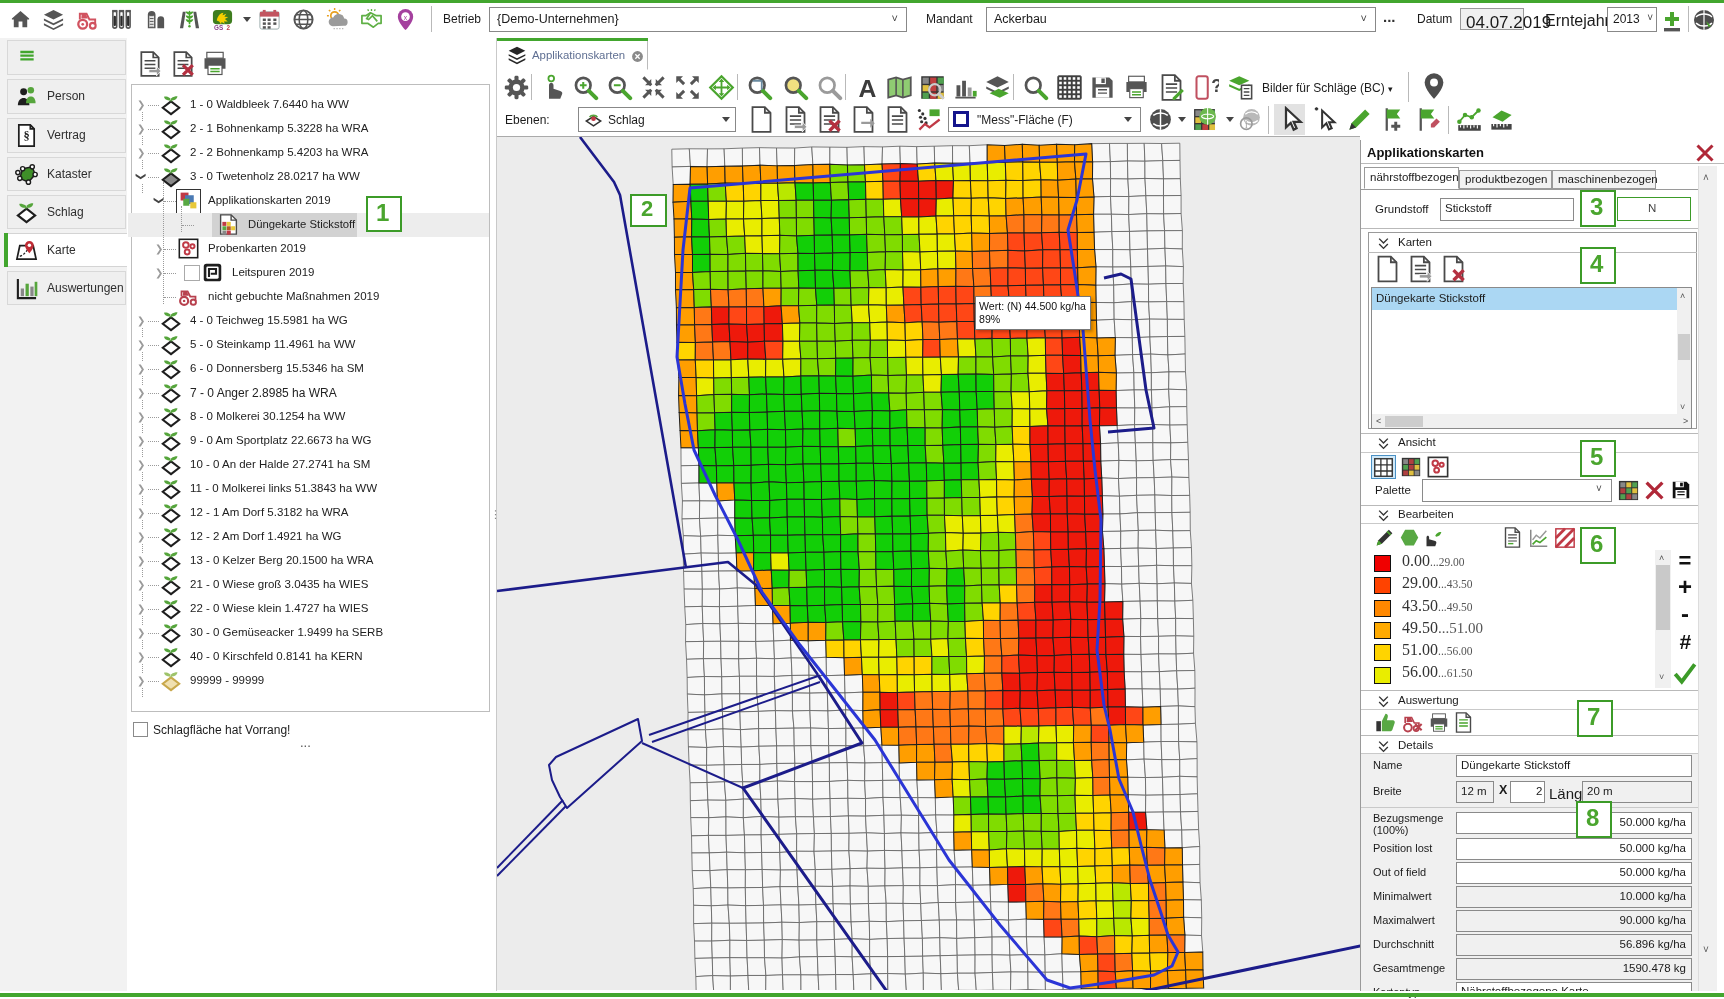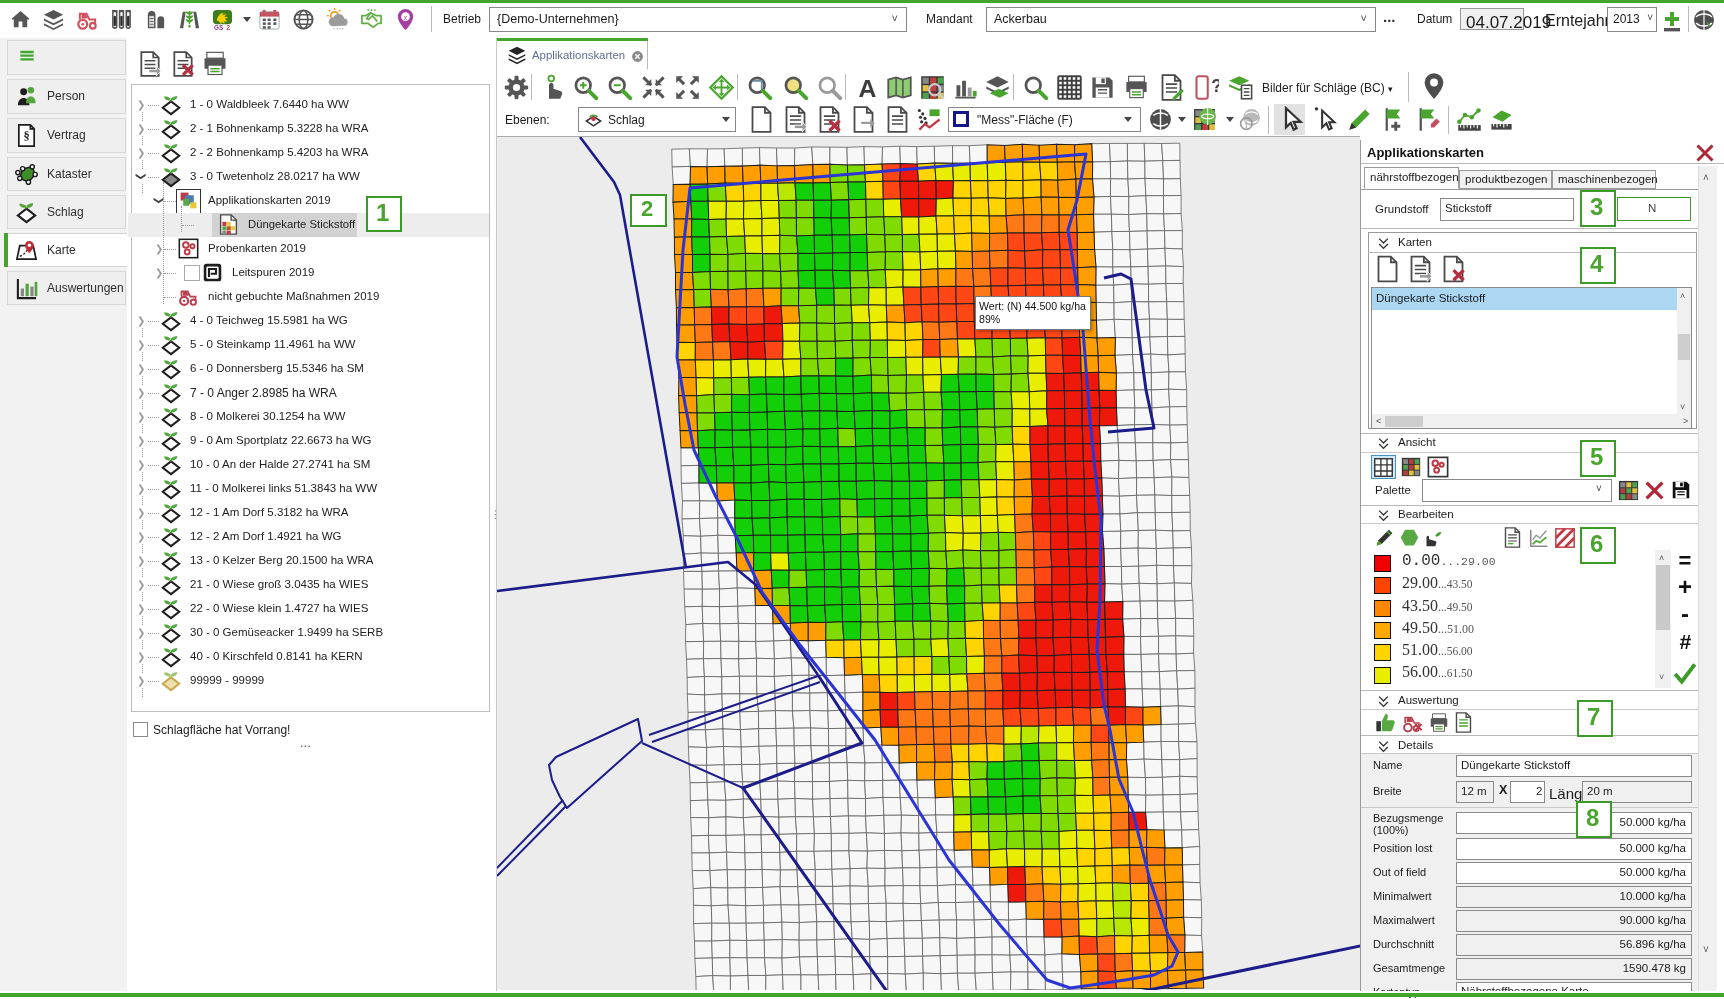--- a/index.html
+++ b/index.html
@@ -2285,27 +2285,27 @@
   </svg>
 <svg class="abs" style="left:1554px;top:527px" width="22" height="22" viewBox="0 0 24 24">
     <rect x="2" y="2" width="20" height="20" fill="#fff" stroke="#c03a46" stroke-width="1.6"></rect>
     <path d="M2 22 22 2M2 12 12 2M12 22l10-10" stroke="#c03a46" stroke-width="3"></path>
   </svg>
 
 <div class="abs" style="left:1580px;top:527px;width:36px;height:37px;background:#fff;border:2px solid #3c9b28;z-index:5"></div>
 <div class="abs" style="left:1590px;top:530px;font-size:24px;font-weight:bold;color:#4aa52e;z-index:5">6</div>
 
 <div class="abs" style="left:1374px;top:555px;width:17px;height:17px;background:#f00000;border:1.5px solid #111"></div>
-<div class="abs" style="left:1402px;top:552px;font-family:Liberation Mono, monospace;font-size:16px;color:#333">0.00<span style="font-size:11.5px;color:#555">...29.00</span></div>
+<div class="abs" style="left:1402px;top:552px;font-family:Liberation Serif, serif;font-size:16px;color:#333">0.00<span style="font-size:11.5px;color:#555">...29.00</span></div>
 <div class="abs" style="left:1374px;top:577px;width:17px;height:17px;background:#ff4300;border:1.5px solid #111"></div>
 <div class="abs" style="left:1402px;top:574px;font-family:'Liberation Serif',serif;font-size:16px;color:#333">29.00<span style="font-size:11.5px;color:#555">...43.50</span></div>
 <div class="abs" style="left:1374px;top:600px;width:17px;height:17px;background:#ff8800;border:1.5px solid #111"></div>
 <div class="abs" style="left:1402px;top:597px;font-family:'Liberation Serif',serif;font-size:16px;color:#333">43.50<span style="font-size:11.5px;color:#555">...49.50</span></div>
 <div class="abs" style="left:1374px;top:622px;width:17px;height:17px;background:#ffaa00;border:1.5px solid #111"></div>
-<div class="abs" style="left:1402px;top:619px;font-family:'Liberation Serif',serif;font-size:16px;color:#333">49.50<span style="font-size:12px;color:#555">...51.00</span></div>
+<div class="abs" style="left:1402px;top:619px;font-family:'Liberation Serif',serif;font-size:16px;color:#333">49.50<span style="font-size:15px;color:#555">...51.00</span></div>
 <div class="abs" style="left:1374px;top:644px;width:17px;height:17px;background:#ffd400;border:1.5px solid #111"></div>
 <div class="abs" style="left:1402px;top:641px;font-family:'Liberation Serif',serif;font-size:16px;color:#333">51.00<span style="font-size:11.5px;color:#555">...56.00</span></div>
 <div class="abs" style="left:1374px;top:667px;width:17px;height:17px;background:#e9ed00;border:1.5px solid #111"></div>
 <div class="abs" style="left:1402px;top:663px;font-family:'Liberation Serif',serif;font-size:16px;color:#333">56.00<span style="font-size:11.5px;color:#555">...61.50</span></div>
 
 <div class="abs" style="left:1655px;top:550px;width:16px;height:138px;background:#f0f0f0"></div>
 <div class="abs" style="left:1659px;top:553px;color:#555;font-size:9px">˄</div>
 <div class="abs" style="left:1659px;top:672px;color:#555;font-size:9px">˅</div>
 <div class="abs" style="left:1656px;top:565px;width:14px;height:65px;background:#c9c9c9"></div>
 <div class="abs" style="left:1673px;top:548px;width:24px;height:30px;font-size:22px;font-weight:bold;color:#111;text-align:center">=</div>

